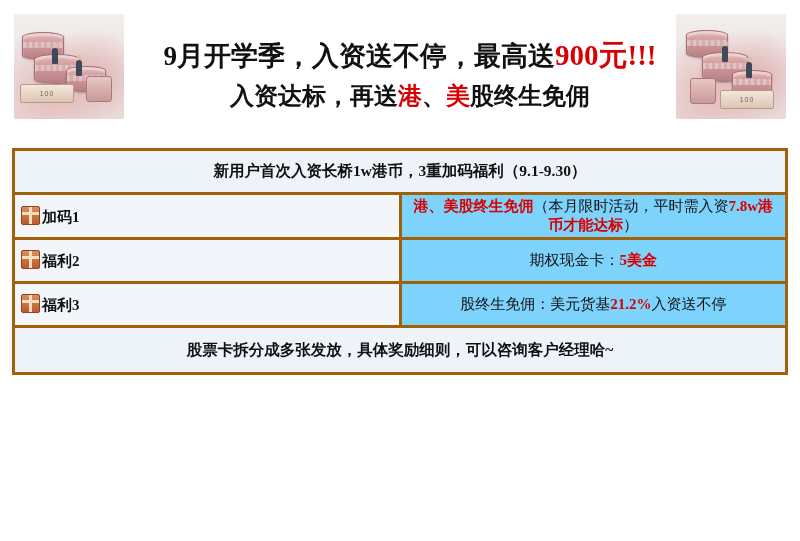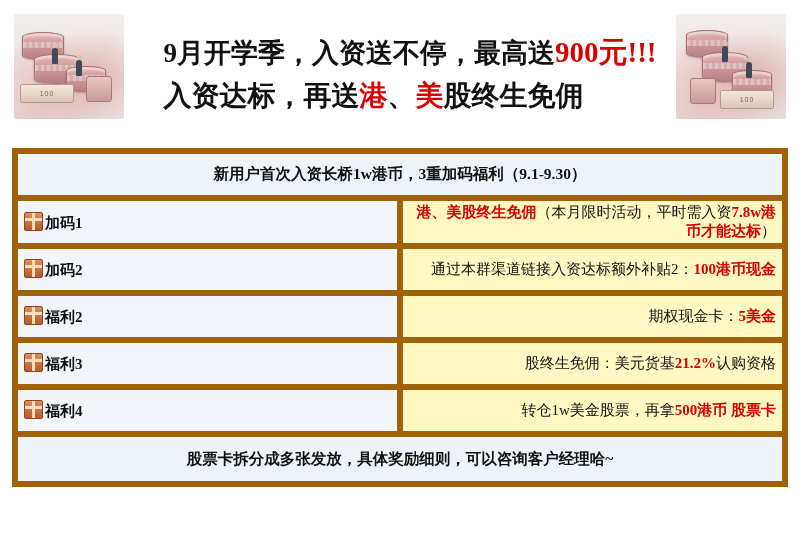--- a/index.html
+++ b/index.html
@@ -90,64 +90,64 @@
   .figure:after {
     content: "";
     position: absolute;
     top: -5px; left: 0.5px;
     width: 5px; height: 5px;
     border-radius: 50%;
     background: #d9c2a8;
   }
 
   .header-text {
-    text-align: left;
+    text-align: center;
     line-height: 1.42;
     padding: 0 140px;
     margin-left: 20px;
   }
   .h-line {
     font-family: "Liberation Serif", serif;
     font-weight: bold;
     color: #111111;
     white-space: nowrap;
   }
   .h1 { font-size: 27px; margin-bottom: 3px; }
   .h2 { font-size: 25px; margin-bottom: 3px; }
-  .h3 { font-size: 28px; }
+  .h3 { font-size: 24px; }
   .red { color: #d80000; }
   .red-lg { color: #d80000; font-size: 29px; }
 
   
   table.offer {
     width: 776px;
     margin: 0 12px;
     border-collapse: collapse;
     table-layout: fixed;
   }
   table.offer td {
-    border: 6px solid #a16207;
+    border: 3px solid #a16207;
     height: 37px;
     padding: 2px 6px;
     vertical-align: middle;
     font-family: "Liberation Serif", serif;
     font-size: 15px;
     color: #111111;
   }
   td.labelcell {
     width: 86px;
     background: #f2f6fb;
     text-align: left;
     white-space: nowrap;
     padding-left: 3px;
     font-weight: bold;
   }
   td.body {
-    text-align: right;
-    background: #fef9c3;
+    text-align: center;
+    background: #7dd3fc;
   }
   tr.section td {
     background: #eef3f9;
     text-align: center;
     font-weight: bold;
     font-size: 15.5px;
   }
   tr.footer td {
     background: #eef3f9;
     text-align: center;
@@ -237,42 +237,34 @@
     <tbody>
         <tr class="section">
       <td colspan="2">新用户首次入资长桥1w港币，3重加码福利（9.1-9.30）</td>
     </tr>
 
     <tr>
       <td class="labelcell"><span class="gift-icon"></span><span class="lbl-text">加码1</span></td>
       <td class="body"><span class="red b">港、美股终生免佣</span><span>（本月限时活动，平时需入资</span><span class="red b">7.8w港币才能达标</span><span>）</span></td>
     </tr>
 
-    <tr>
-      <td class="labelcell"><span class="gift-icon"></span><span class="lbl-text">加码2</span></td>
-      <td class="body"><span>通过本群渠道链接入资达标额外补贴2：</span><span class="red b">100港币现金</span></td>
-    </tr>
 
 
 
 
     <tr>
       <td class="labelcell"><span class="gift-icon"></span><span class="lbl-text">福利2</span></td>
       <td class="body"><span>期权现金卡：</span><span class="red b">5美金</span></td>
     </tr>
 
     <tr>
       <td class="labelcell"><span class="gift-icon"></span><span class="lbl-text">福利3</span></td>
-      <td class="body"><span>股终生免佣：美元货基</span><span class="red b">21.2%</span><span>认购资格</span></td>
-    </tr>
-
-    <tr>
-      <td class="labelcell"><span class="gift-icon"></span><span class="lbl-text">福利4</span></td>
-      <td class="body"><span>转仓1w美金股票，再拿</span><span class="red b">500港币 股票卡</span></td>
-    </tr>
+      <td class="body"><span>股终生免佣：美元货基</span><span class="red b">21.2%</span><span>入资送不停</span></td>
+    </tr>
+
 
     <tr class="footer">
       <td colspan="2">股票卡拆分成多张发放，具体奖励细则，可以咨询客户经理哈~</td>
     </tr>
   </tbody>
     </table>
 
 </div>
 
 </body></html>

